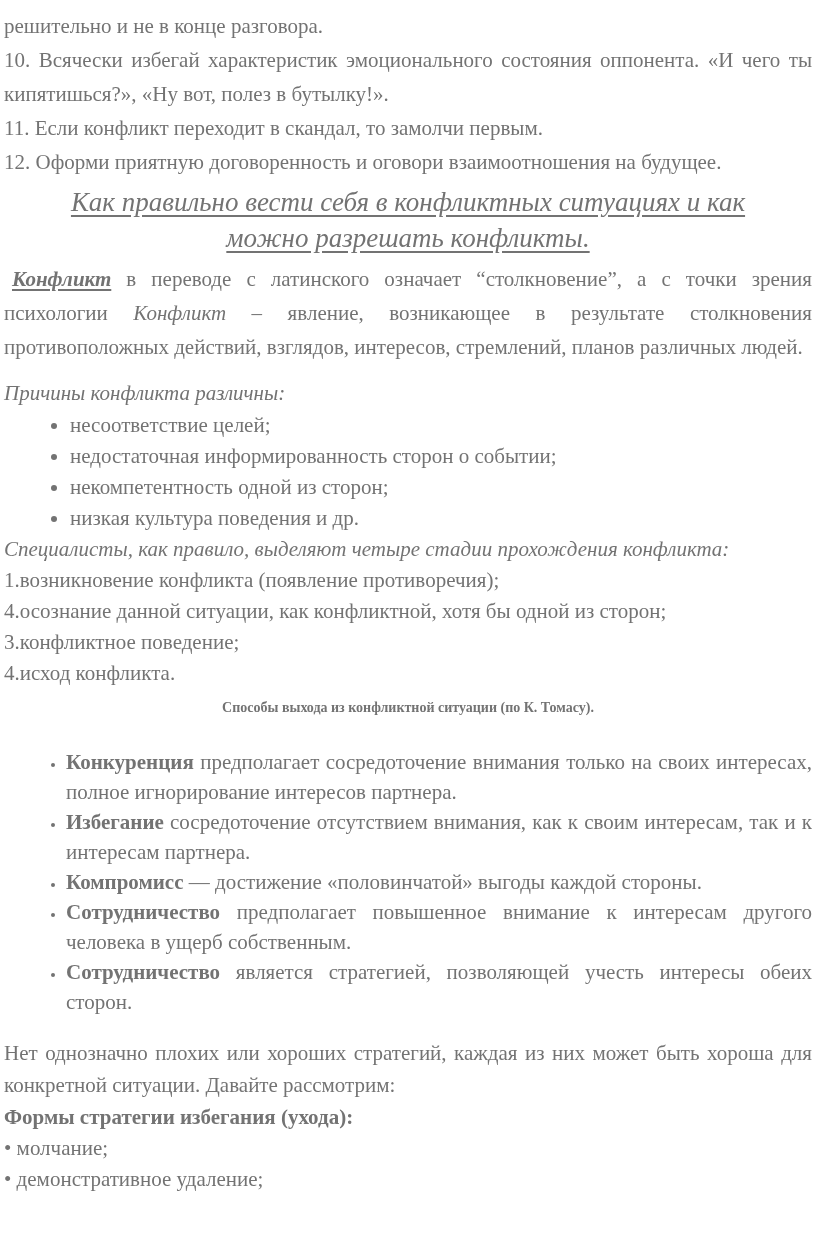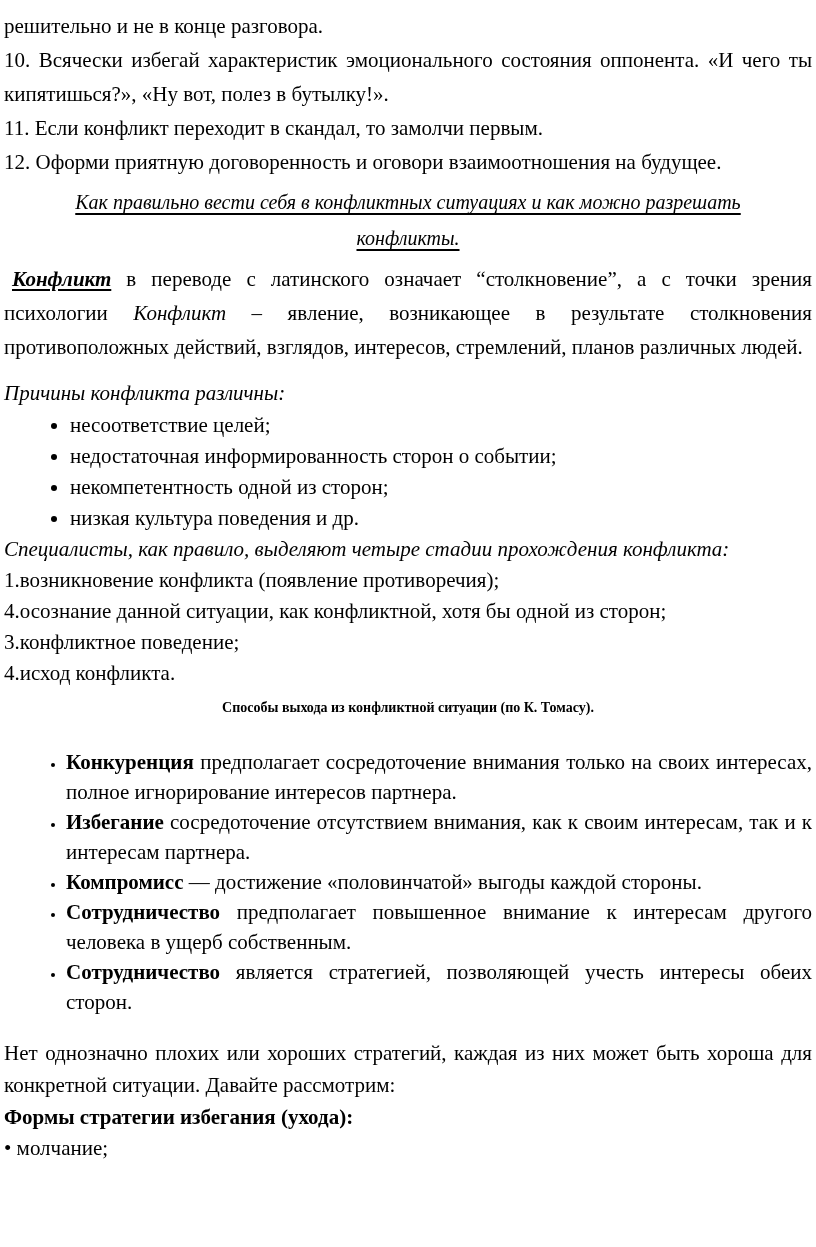--- a/index.html
+++ b/index.html
@@ -7,35 +7,35 @@
     padding: 0;
     background: #ffffff;
   }
   .page {
     width: 816px;
     height: 1247px;
     overflow: hidden;
     box-sizing: border-box;
     padding: 9px 4px 0 4px;
     background: #ffffff;
-    color: #000000;
+    color: #737373;
     font-family: "Liberation Serif", "DejaVu Serif", serif;
     font-size: 21px;
   }
   p { margin: 0; }
   .t  { line-height: 34px; }
   .just { text-align: justify; }
 
   
   .section-title {
     margin: 5px 26px 6px 26px;
     text-align: center;
     font-style: italic;
     font-weight: normal;
-    font-size: 20px;
+    font-size: 27px;
     line-height: 36px;
   }
   .section-title span {
     text-decoration: underline;
     text-underline-offset: 4px;
   }
 
   
   .definition { line-height: 34px; text-indent: 8px; }
   .definition .term {
@@ -127,14 +127,15 @@
     <li><b>Компромисс</b><span> — достижение «половинчатой» выгоды каждой стороны.</span></li>
     <li><b>Сотрудничество</b><span> предполагает повышенное внимание к интересам другого человека в ущерб собственным.</span></li>
     <li><b>Сотрудничество</b><span> является стратегией, позволяющей учесть интересы обеих сторон.</span></li>
   </ul>
 
   <p class="closing-par just">Нет однозначно плохих или хороших стратегий, каждая из них может быть хороша для конкретной ситуации. Давайте рассмотрим:</p>
 
   <p class="forms-heading">Формы стратегии избегания (ухода):</p>
 
   <p class="form-line">• молчание;</p>
+  <p class="form-line">• демонстративное удаление;</p>
 
 </div>
 
 </body></html>

